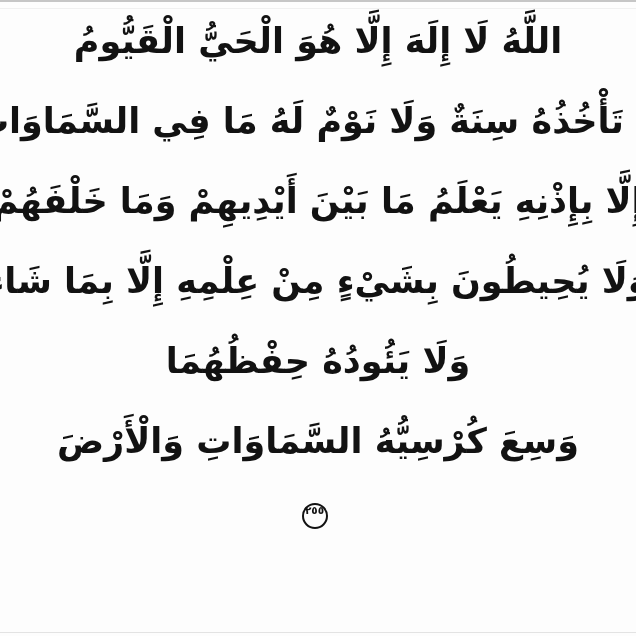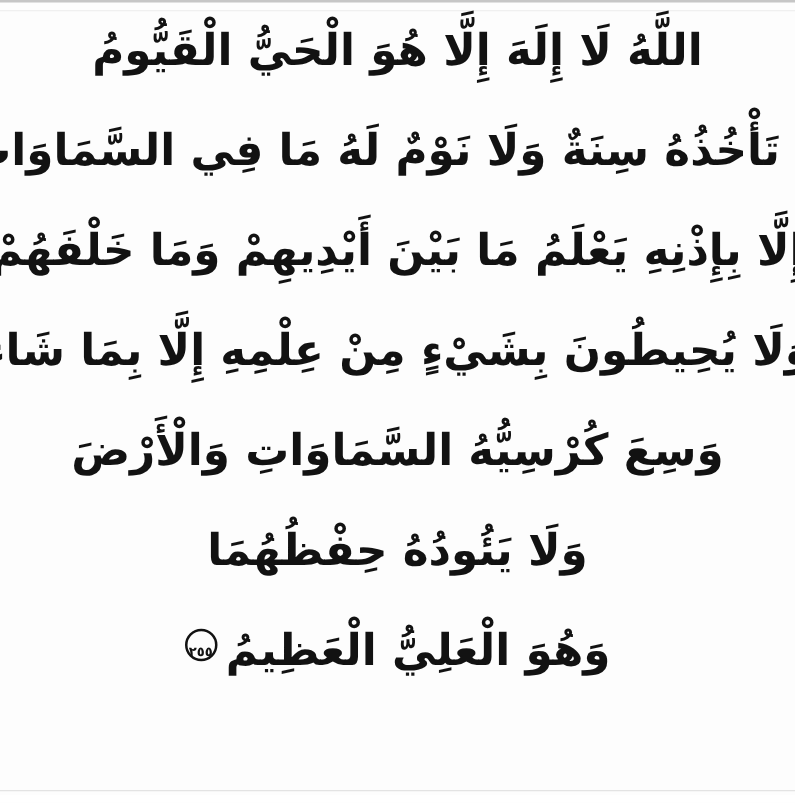--- a/index.html
+++ b/index.html
@@ -40,21 +40,21 @@
     white-space: nowrap;
     letter-spacing: 0;
   }
   .line-text { display: inline-block; }
   .ayah-marker {
     box-sizing: border-box;
     width: 26px; height: 26px;
     border: 2px solid var(--text-color, #121212);
     border-radius: 50%;
     display: inline-flex;
-    align-items: flex-end;
+    align-items: flex-start;
     justify-content: center;
     margin-inline-start: 7px;
     margin-bottom: 10px;
     flex: none;
   }
   .ayah-num {
     font-size: 10.5px;
     font-weight: bold;
     line-height: 1;
   }
@@ -73,27 +73,26 @@
     <div class="line">
       <span class="line-text">لَا تَأْخُذُهُ سِنَةٌ وَلَا نَوْمٌ لَهُ مَا فِي السَّمَاوَاتِ</span>
     </div>
     <div class="line">
       <span class="line-text">إِلَّا بِإِذْنِهِ يَعْلَمُ مَا بَيْنَ أَيْدِيهِمْ وَمَا خَلْفَهُمْ</span>
     </div>
     <div class="line">
       <span class="line-text">وَلَا يُحِيطُونَ بِشَيْءٍ مِنْ عِلْمِهِ إِلَّا بِمَا شَاءَ</span>
     </div>
     <div class="line">
+      <span class="line-text">وَلَا يَئُودُهُ حِفْظُهُمَا</span>
+    </div>
+    <div class="line">
       <span class="line-text">وَسِعَ كُرْسِيُّهُ السَّمَاوَاتِ وَالْأَرْضَ</span>
     </div>
     <div class="line">
-      <span class="line-text">وَلَا يَئُودُهُ حِفْظُهُمَا</span>
-    </div>
-    <div class="line">
-      <span class="line-text">وَهُوَ الْعَلِيُّ الْعَظِيمُ</span>
       <span class="ayah-marker">
         <span class="ayah-num">٢٥٥</span>
       </span>
     </div>
   </div>
 
   <div class="bottom-edge"></div>
 </div>
 
 </body></html>

